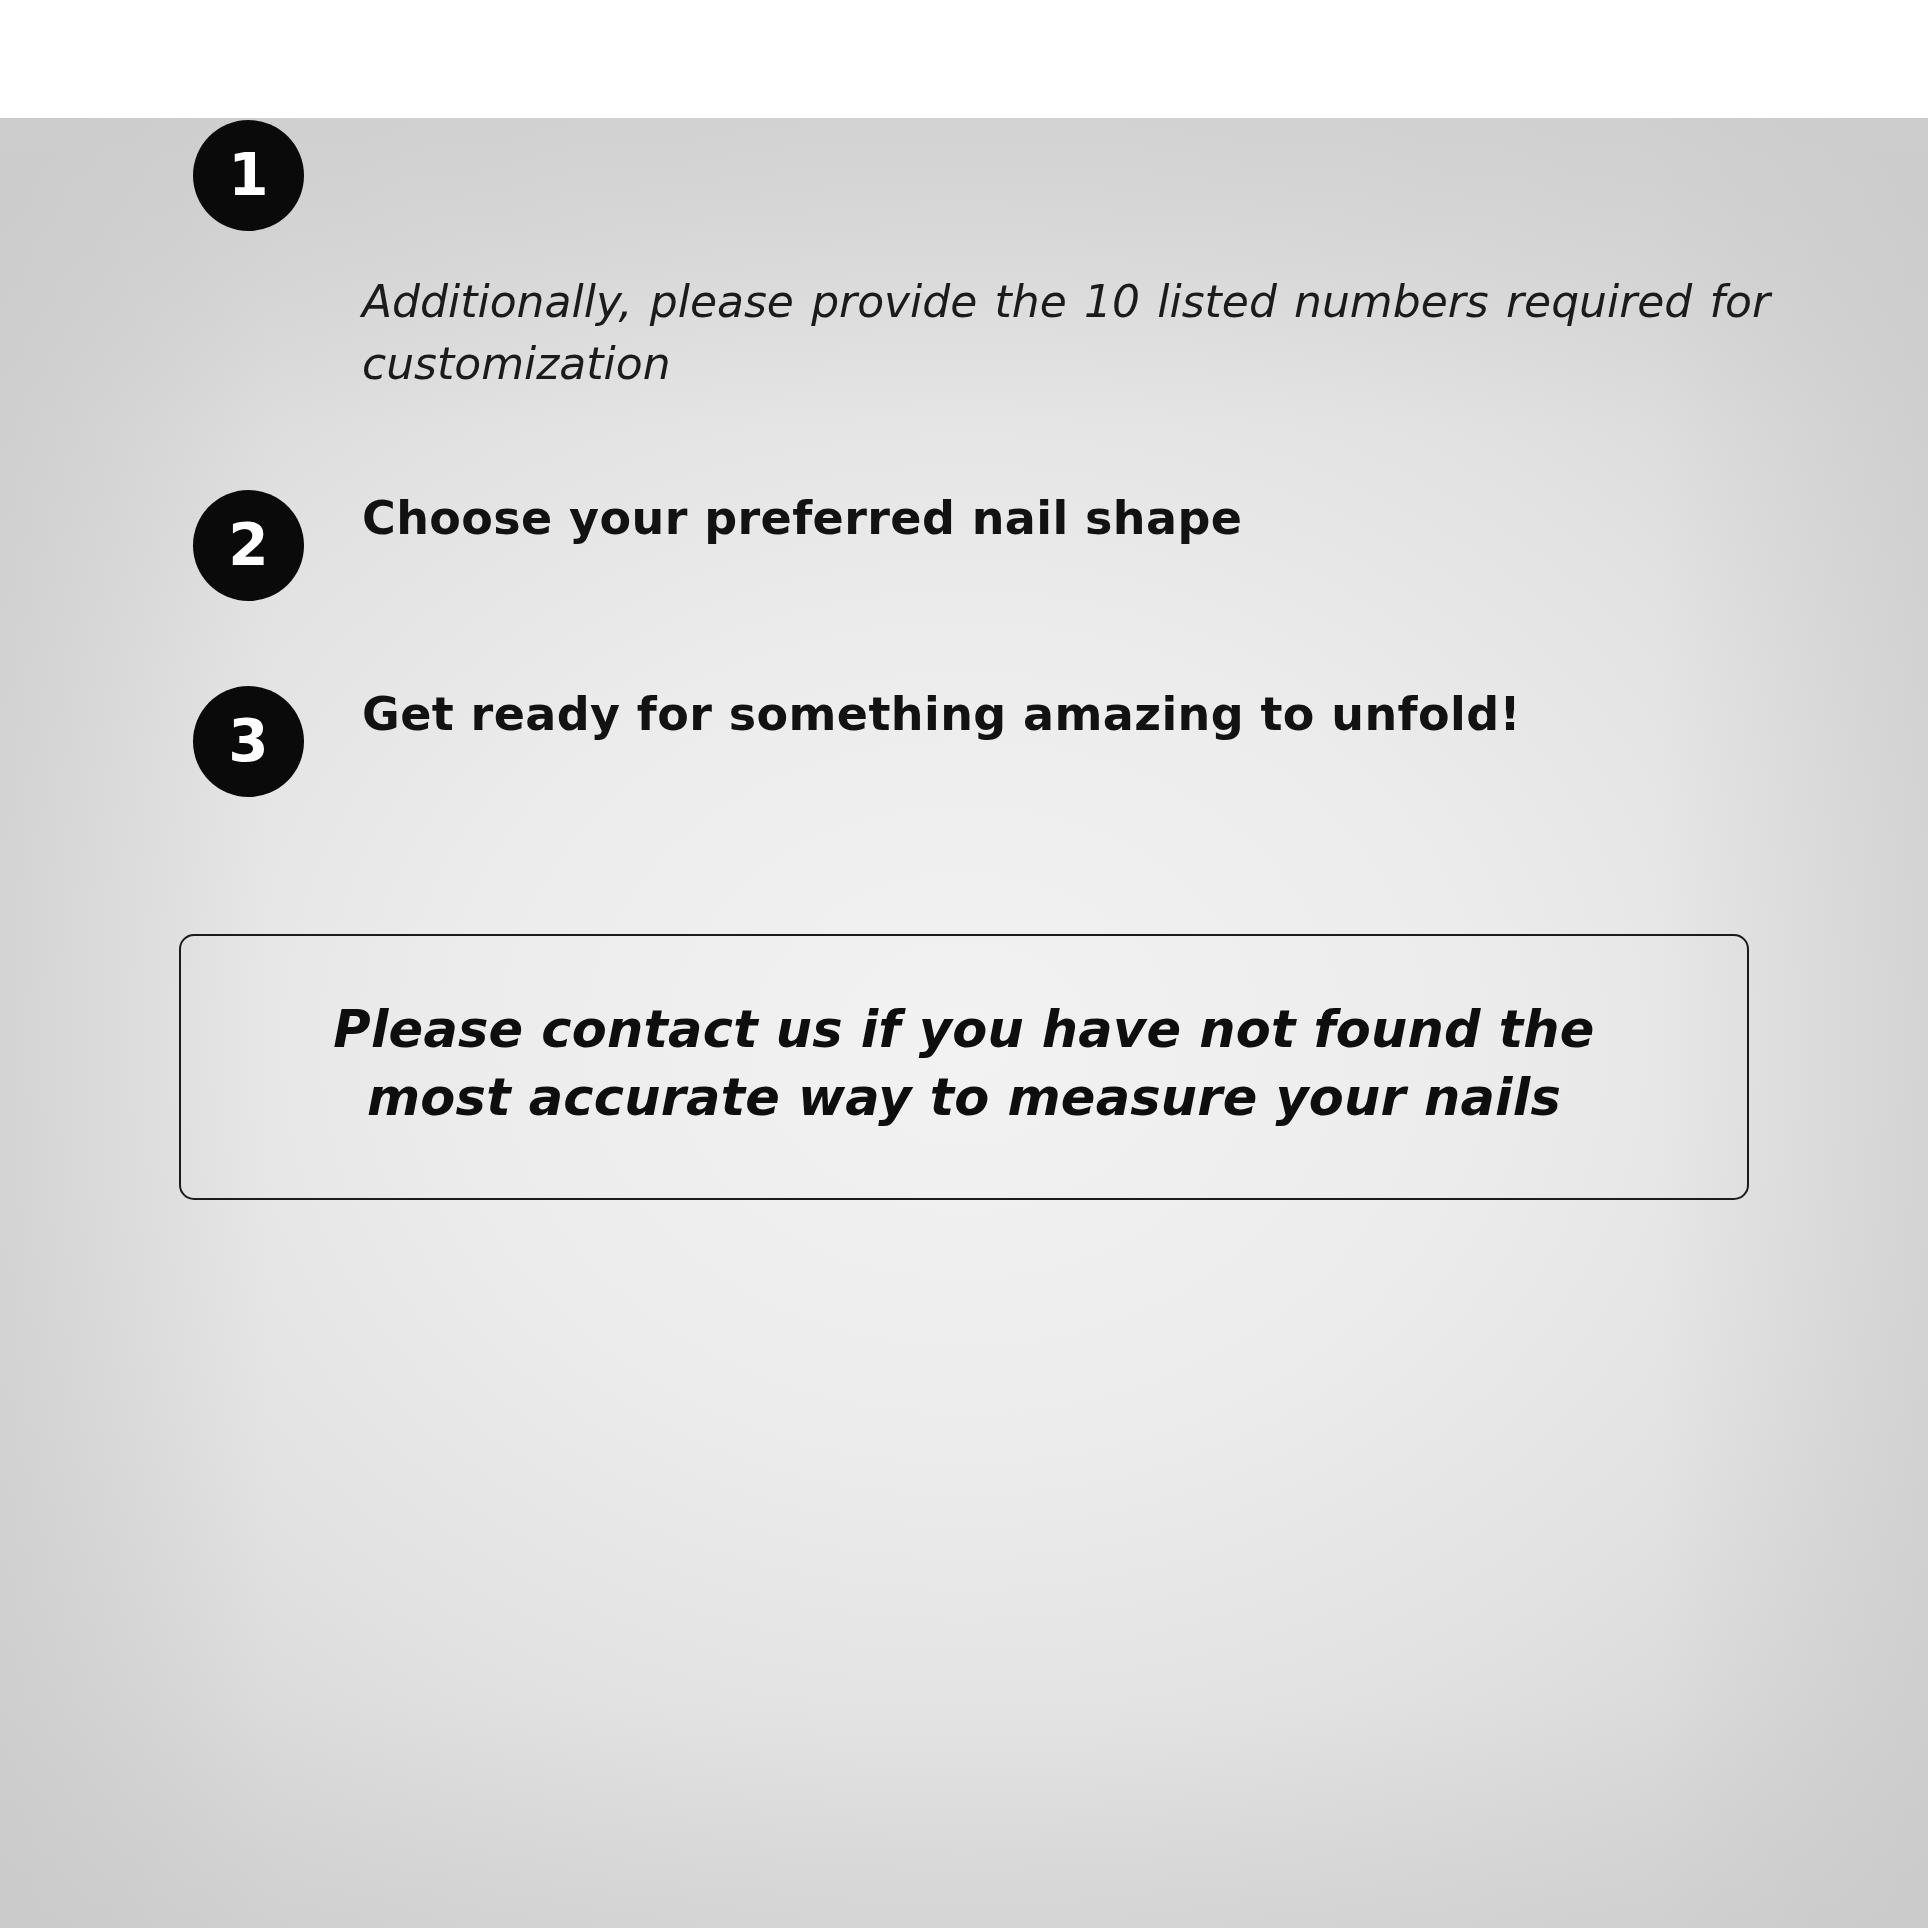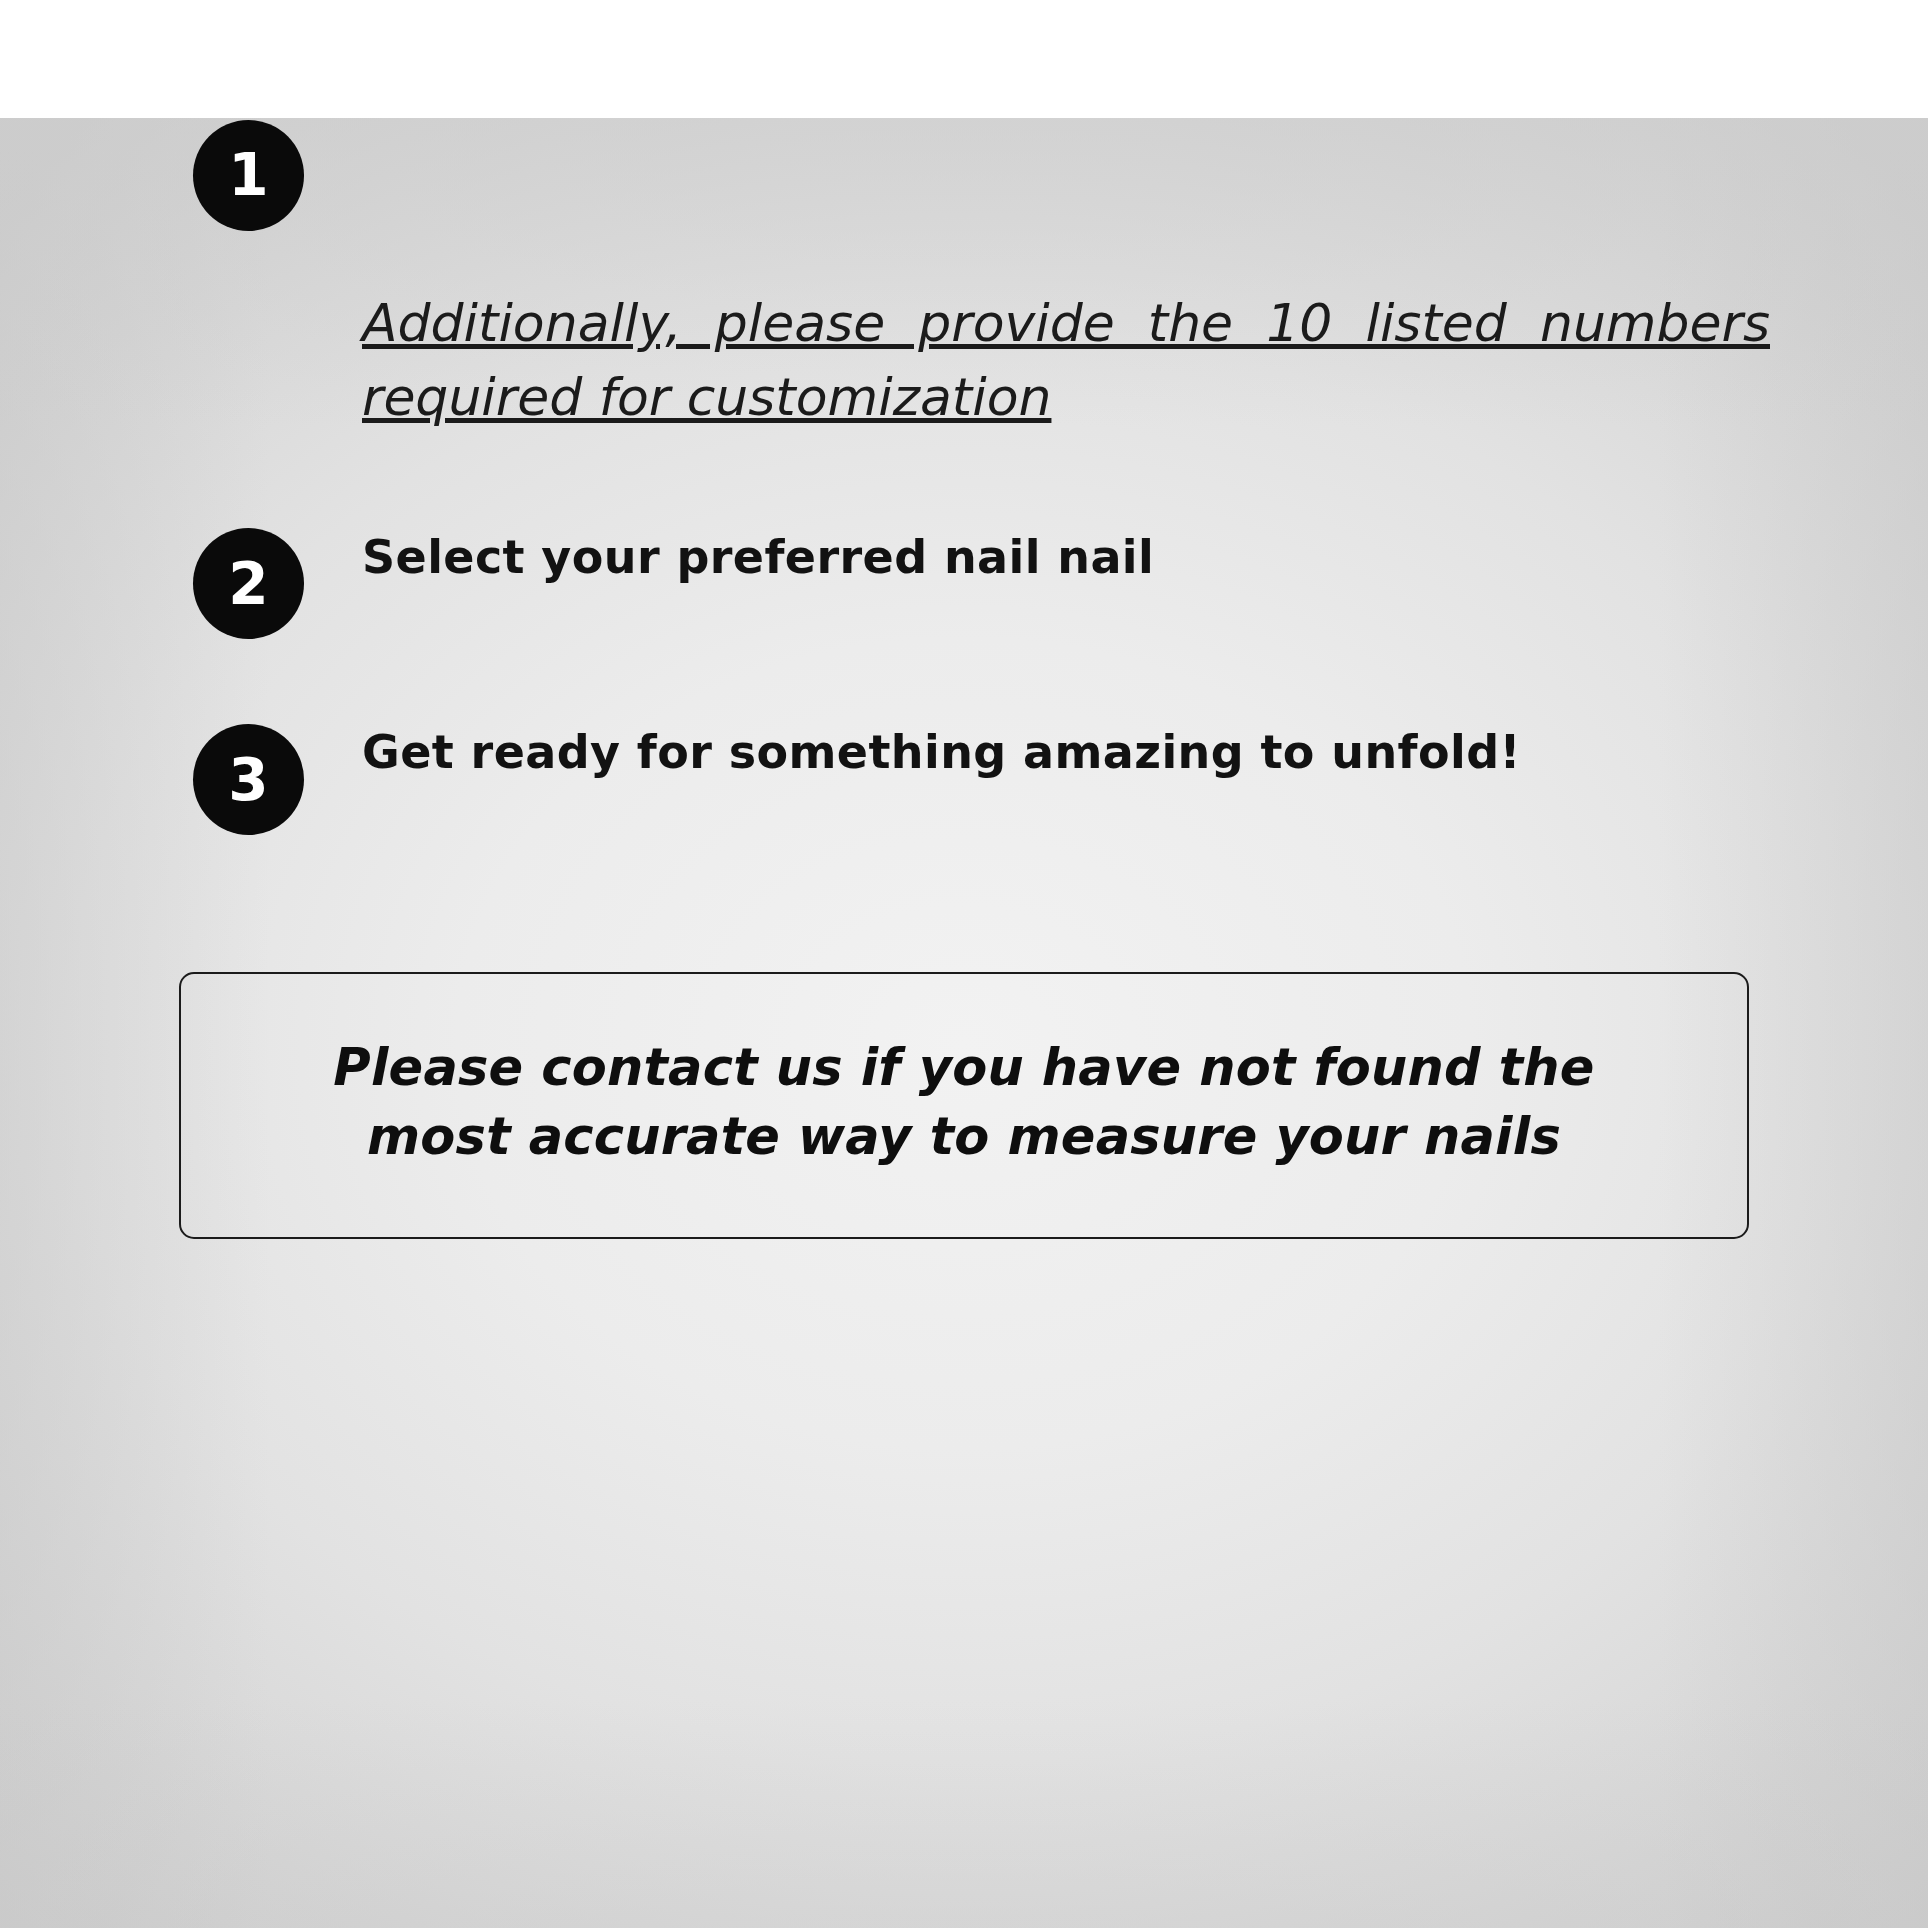--- a/index.html
+++ b/index.html
@@ -82,29 +82,28 @@
     text-align: justify;
     text-justify: inter-word;
   }
   .step-text.nowrap-justify {
     text-align: left;
   }
   .sub-note {
     font-family: "DejaVu Sans", sans-serif;
     font-style: italic;
     font-weight: 400;
-    font-size: 52px;
+    font-size: 44px;
     line-height: 1.42;
     color: #1b1b1b;
     margin-left: 221px;
     max-width: 1408px;
     text-align: justify;
     text-justify: inter-word;
-    margin-top: 56px;
-    text-decoration: underline;
+    margin-top: 40px;
   }
   .step-gap-2 { margin-top: 92px; }
   .step-gap-3 { margin-top: 83px; }
 
   .callout {
     margin: 137px 38px 0 38px;
     border: 2.8px solid #1b1b1b;
     border-radius: 15px;
     padding: 60px 73px 66px 73px;
     text-align: center;
@@ -128,21 +127,21 @@
 
     <div class="steps">
 
       <div class="step">
         <div class="bullet">1</div>
       </div>
       <div class="sub-note">Additionally, please provide  the 10 listed numbers required for customization</div>
 
       <div class="step step-gap-2">
         <div class="bullet">2</div>
-        <div class="step-text nowrap-justify">Select your preferred nail nail</div>
+        <div class="step-text nowrap-justify">Choose your preferred nail shape</div>
       </div>
 
       <div class="step step-gap-3">
         <div class="bullet">3</div>
         <div class="step-text nowrap-justify">Get ready for something amazing to unfold!</div>
       </div>
 
     </div>
 
     <div class="callout">

